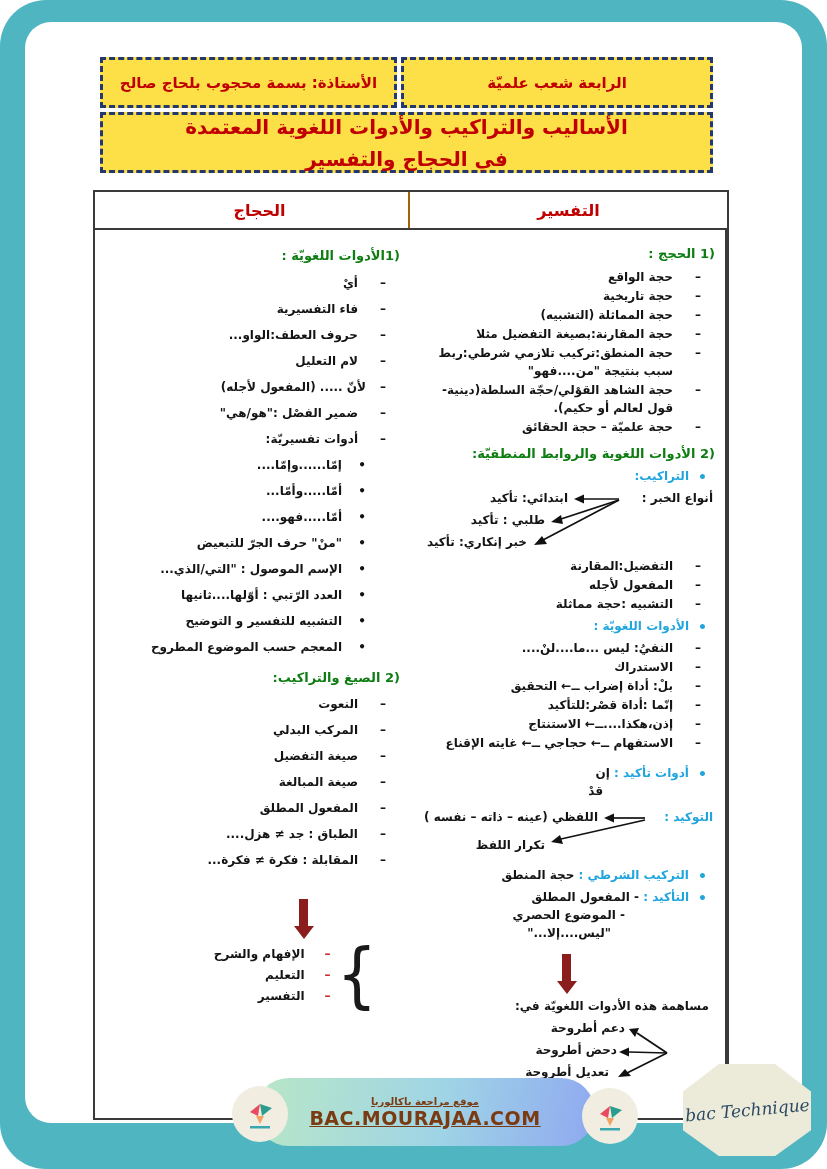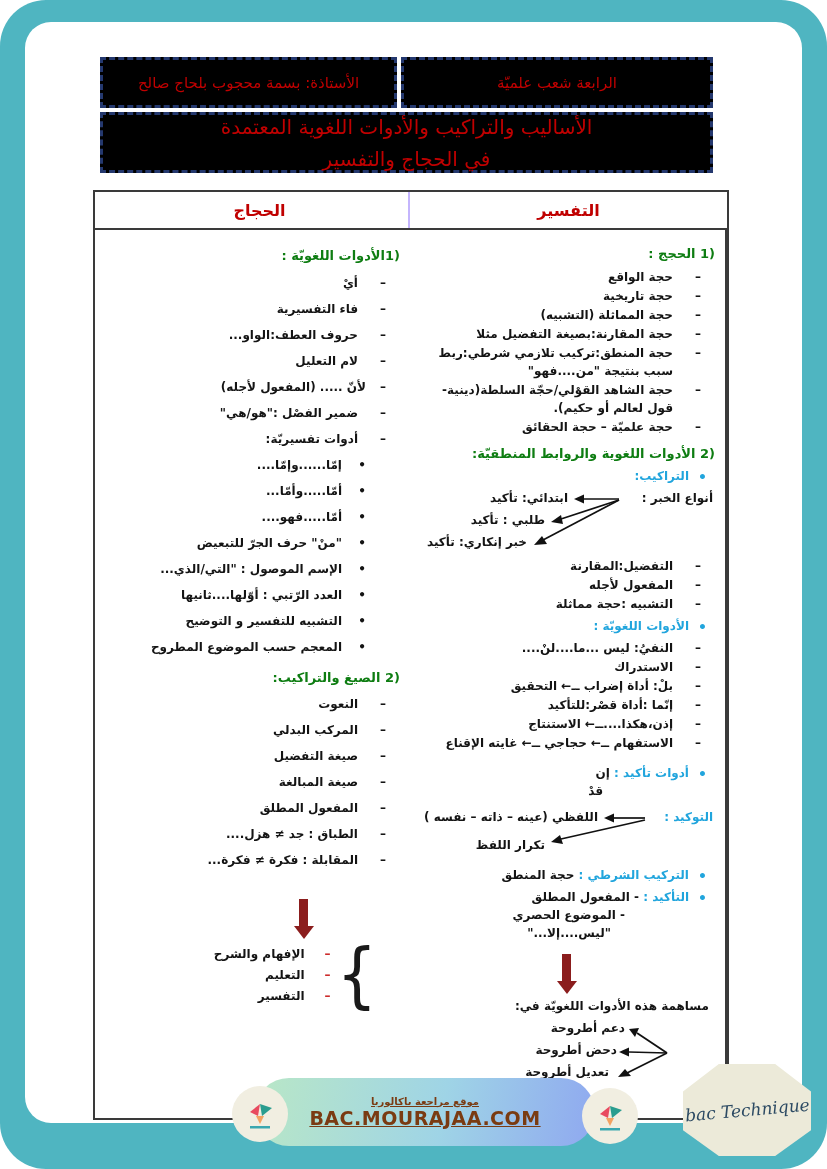--- a/index.html
+++ b/index.html
@@ -9,35 +9,35 @@
     font-family: "DejaVu Sans", sans-serif;
     background: #ffffff;
     overflow: hidden;
   }
   
   .teal-frame { position:absolute; inset:0; background:#4fb5c1; border-radius:46px; }
   .page { position:absolute; top:22px; left:25px; right:25px; bottom:46px; background:#fff; border-radius:26px; }
 
   
   .hdr-box {
-    position:absolute; background:#000000;
+    position:absolute; background:#fde047;
     border:3px dashed #24386e;
     display:flex; align-items:center; justify-content:center;
-    color:#c00000; font-weight:normal; direction:rtl; text-align:center;
+    color:#c00000; font-weight:bold; direction:rtl; text-align:center;
   }
   .hdr-class   { left:401px; top:57px; width:312px; height:51px; font-size:15px; }
   .hdr-teacher { left:100px; top:57px; width:297px; height:51px; font-size:15px; }
   .hdr-title   { left:100px; top:112px; width:613px; height:61px; flex-direction:column; font-size:20px; line-height:1.6; }
 
   
   .doc-table { position:absolute; left:93px; top:190px; width:636px; height:930px; border:2px solid #3a3a3a; background:#fff; }
   .thead { display:flex; height:38px; border-bottom:2px solid #3a3a3a; }
   .th { display:flex; align-items:center; justify-content:center; color:#c00000; font-weight:bold; font-size:16px; }
   .th-tafsir { width:317px; border-left:none; }
-  .th-hijaj  { flex:1; border-right:2px solid #c4b5fd; order:-1;padding-left:16px; }
+  .th-hijaj  { flex:1; border-right:2px solid #a16207; order:-1;padding-left:16px; }
   
   .thead { flex-direction:row; }
   .tbody { display:flex; height:888px; overflow:hidden; }
   .col { direction:rtl; text-align:right; font-weight:bold; color:#141414; font-size:12px; line-height:1.5; }
   .col-tafsir { width:317px; padding:12px 12px 0 8px; }
   .col-hijaj  { flex:1; border-right:2px solid #3a3a3a; padding:10px 10px 0 6px; order:1; }
   .tbody { flex-direction:row; }
   .tbody .col-tafsir { order:0; }
   
 

